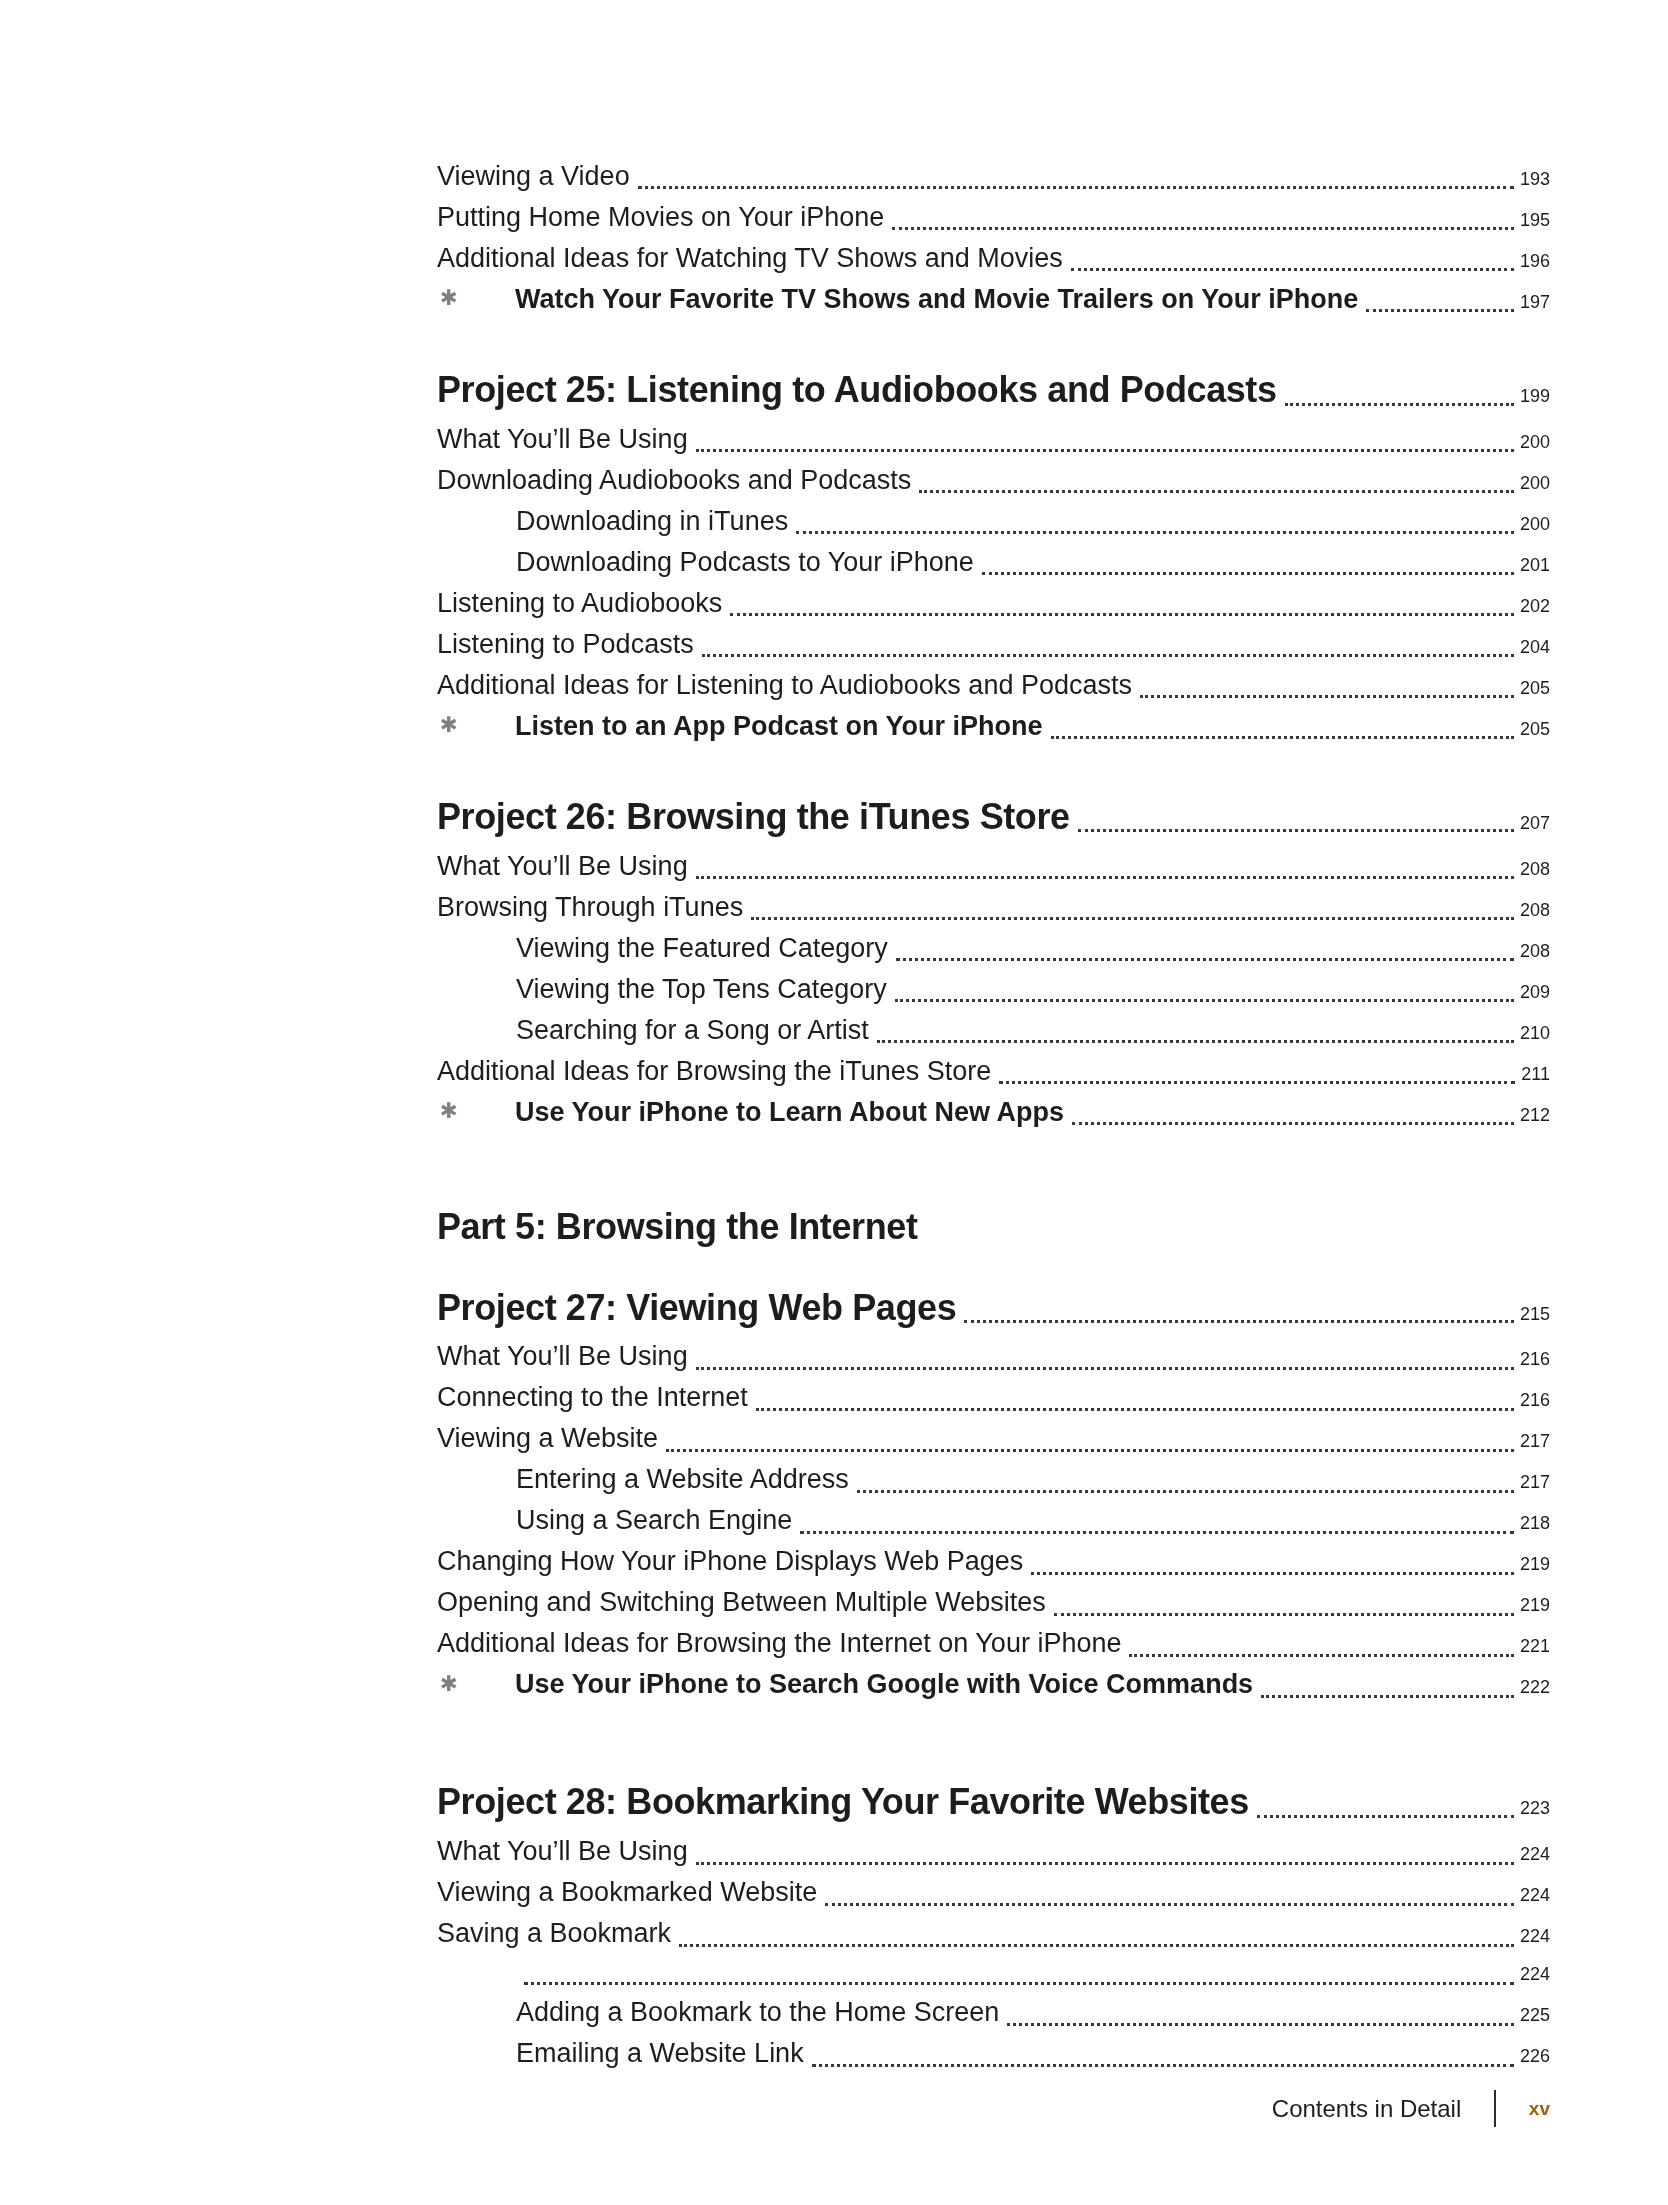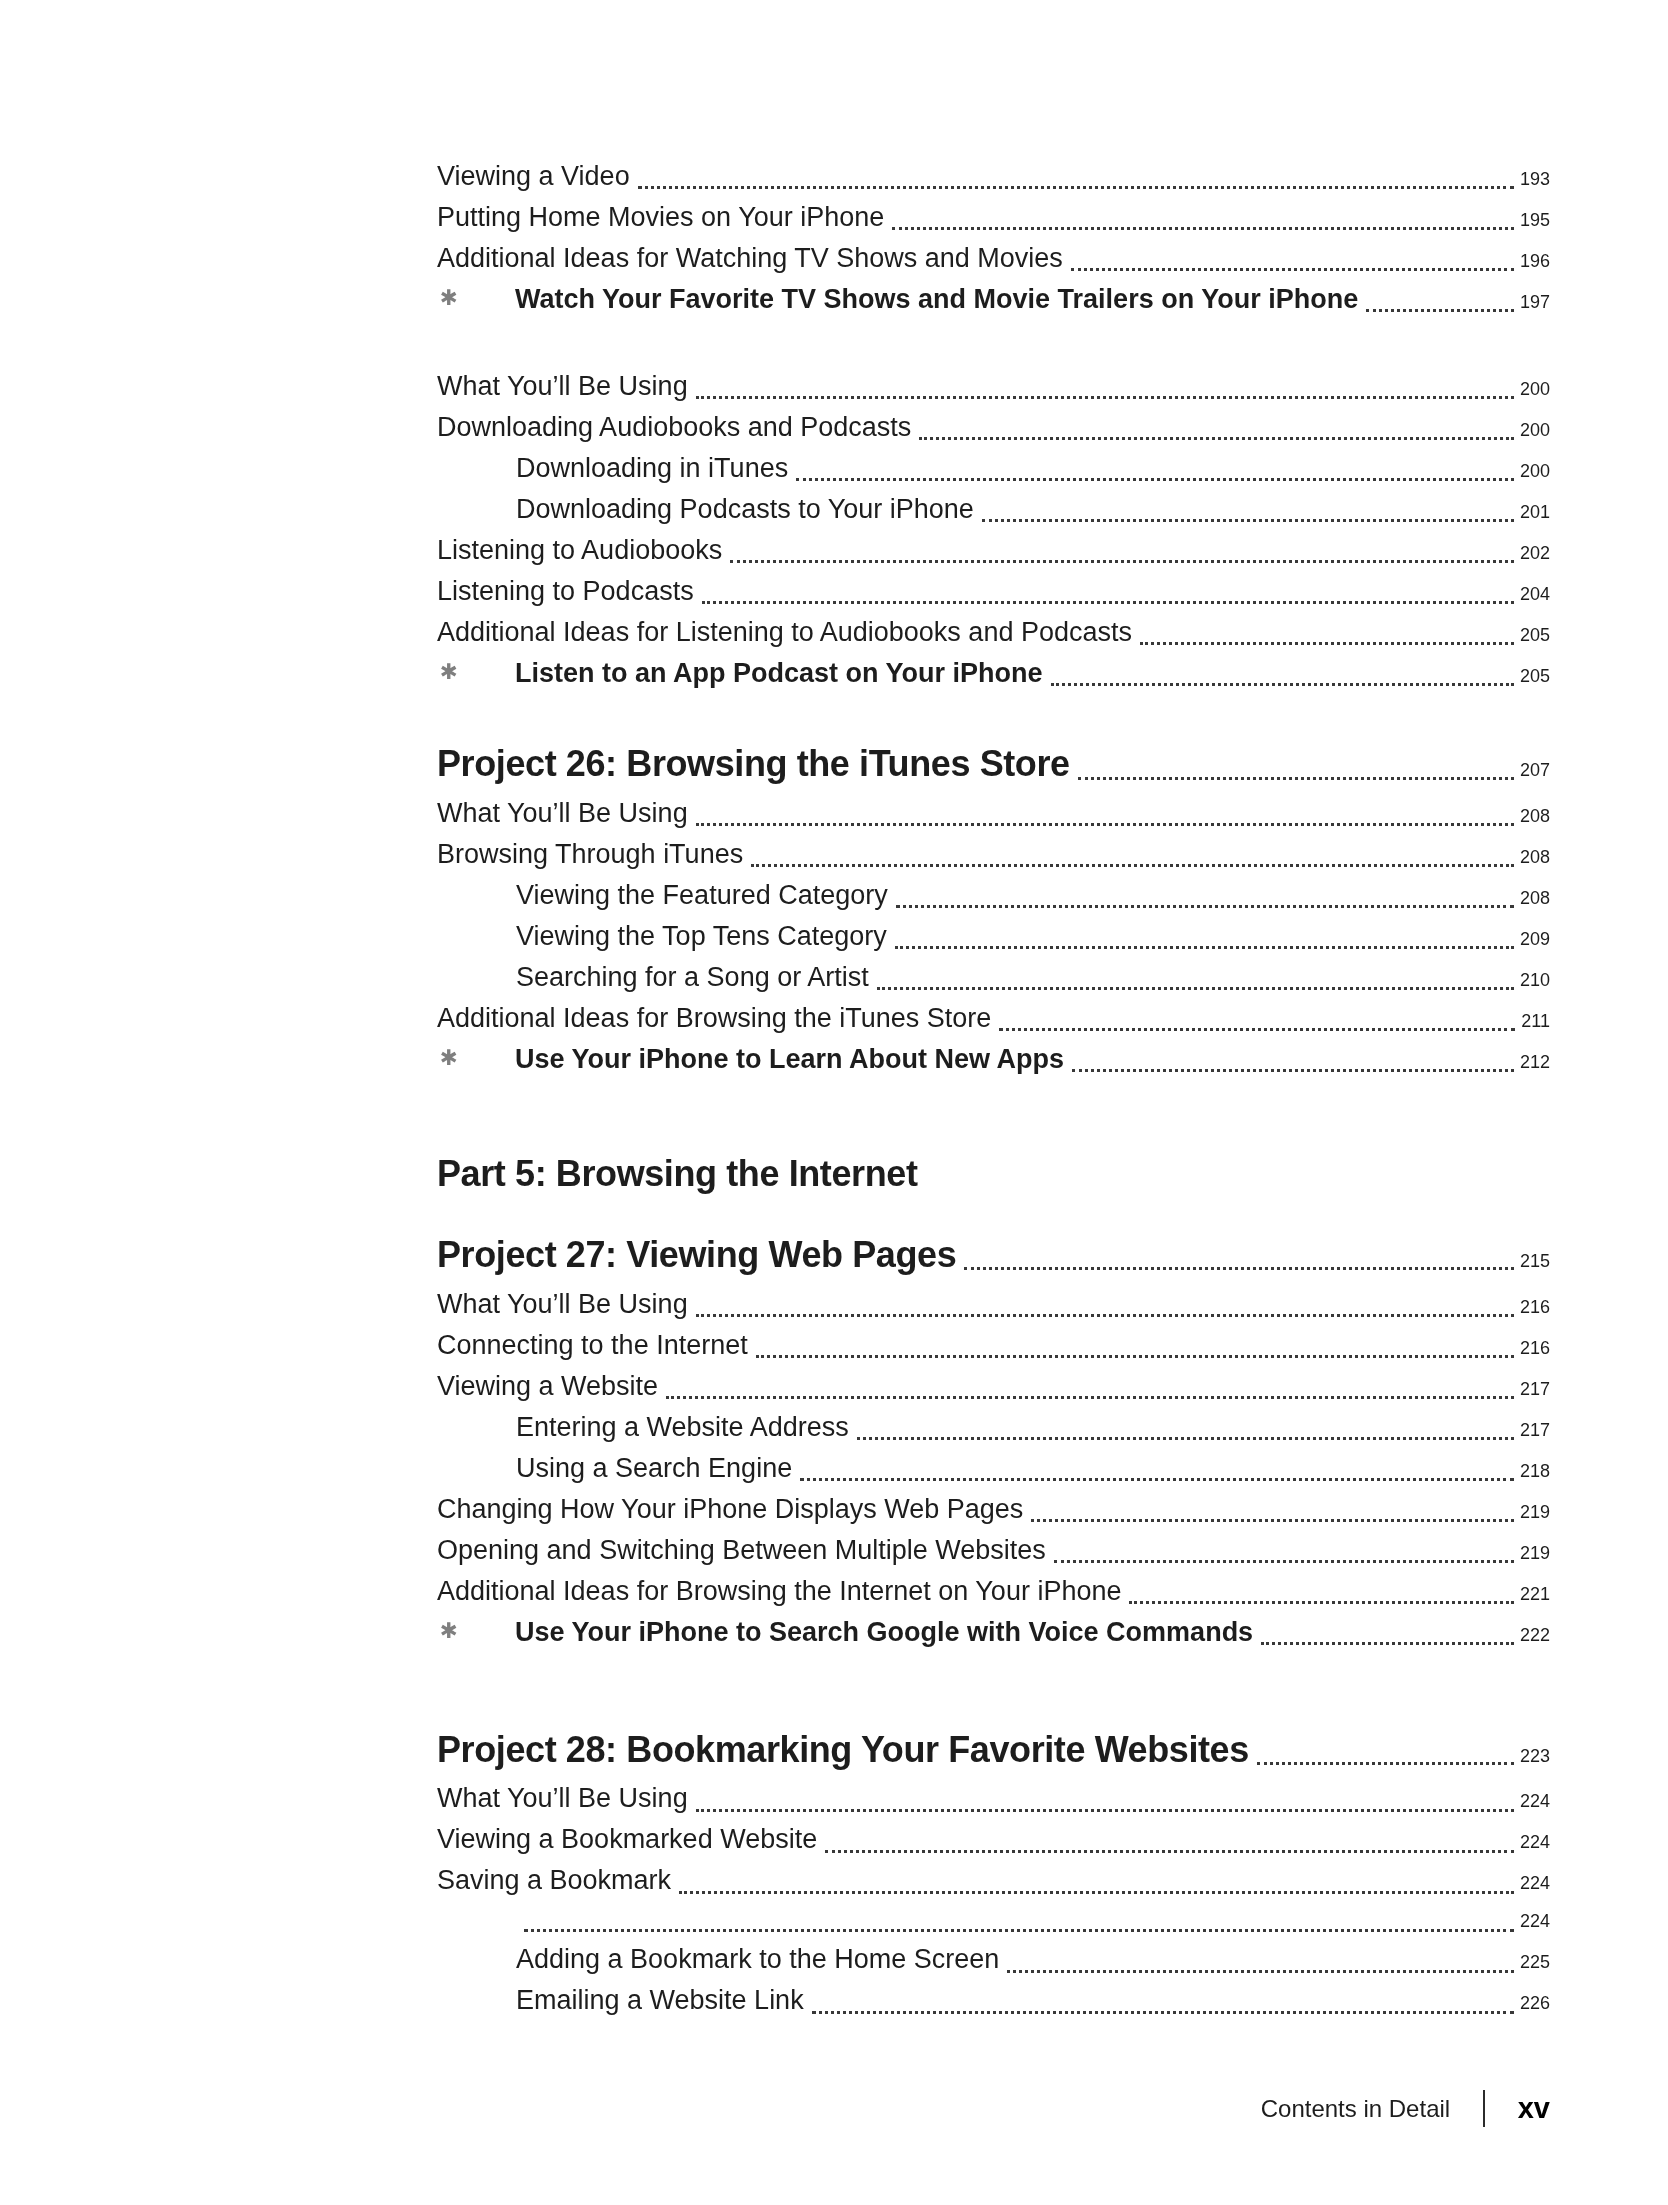--- a/index.html
+++ b/index.html
@@ -90,23 +90,23 @@
     font-size: 24px;
     color: #1d1d1d;
   }
   #footer .divider {
     width: 1.6px;
     height: 37px;
     background: #2b2b2b;
     margin: 0 33px;
   }
   #footer .footer-page {
-    font-size: 29px;
+    font-size: 19px;
     font-weight: bold;
-    color: #000000;
+    color: #a16207;
   }
 </style>
 </head>
 <body>
 
 <main id="toc">
     <section class="sec plain">
       <div class="row entry">
         <span class="label">Viewing a Video</span>
         <span class="leader"></span>
@@ -123,20 +123,25 @@
         <span class="pagenum">196</span>
       </div>
       <div class="row entry starred">
         <span class="star">✱</span>
         <span class="label">Watch Your Favorite TV Shows and Movie Trailers on Your iPhone</span>
         <span class="leader"></span>
         <span class="pagenum">197</span>
       </div>
     </section>
     <section class="sec project">
+      <div class="row heading-row">
+        <span class="title">Project 25: Listening to Audiobooks and Podcasts</span>
+        <span class="leader"></span>
+        <span class="pagenum">199</span>
+      </div>
       <div class="row entry">
         <span class="label">What You’ll Be Using</span>
         <span class="leader"></span>
         <span class="pagenum">200</span>
       </div>
       <div class="row entry">
         <span class="label">Downloading Audiobooks and Podcasts</span>
         <span class="leader"></span>
         <span class="pagenum">200</span>
       </div>

